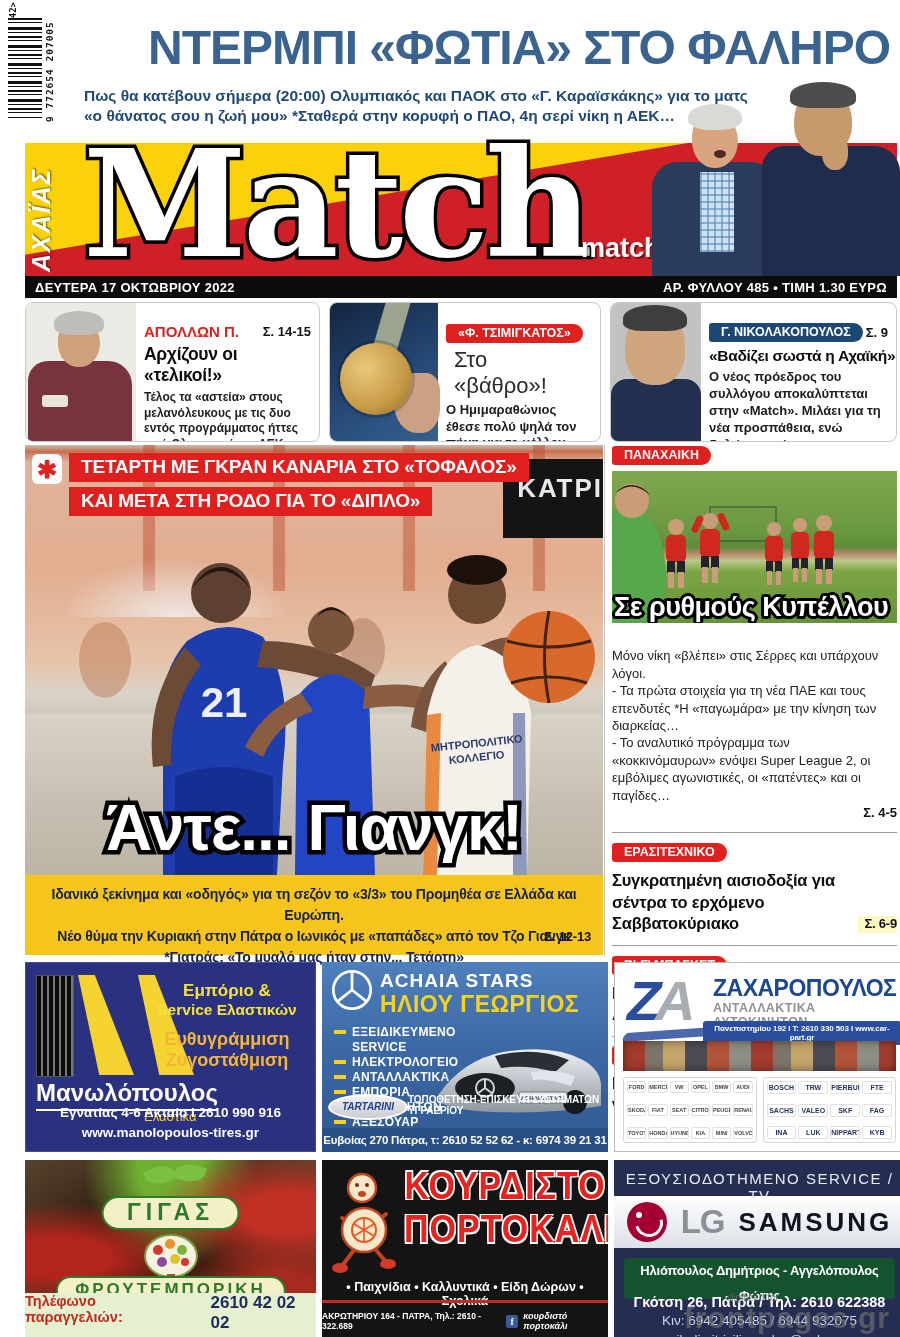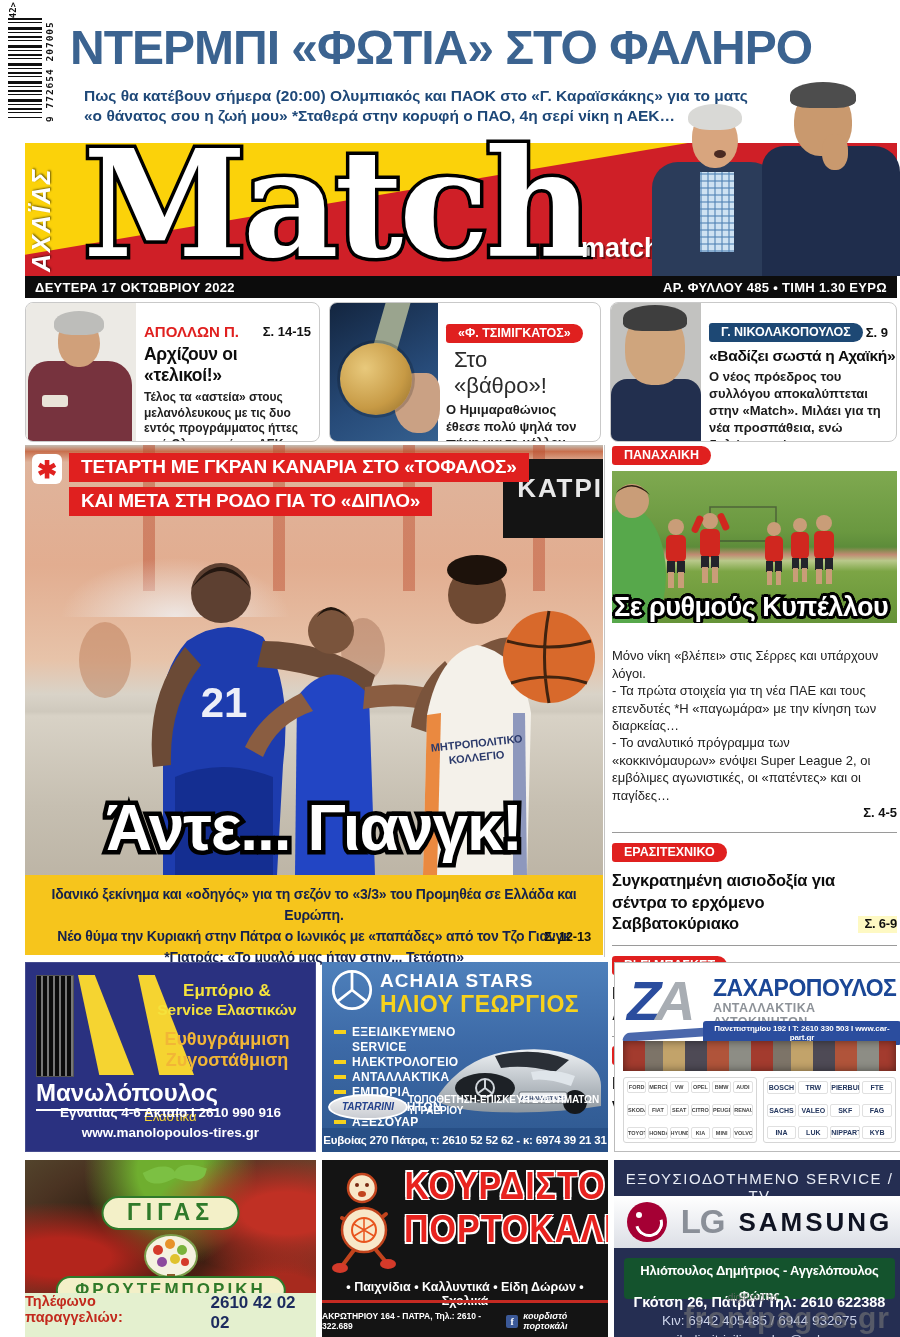--- a/index.html
+++ b/index.html
@@ -14,21 +14,21 @@
   .stroke.s5::before{-webkit-text-stroke:5px #000;}
 
   
   .barcode-wrap{position:absolute;left:6px;top:2px;width:58px;height:122px;}
   .barcode-suffix{position:absolute;left:2px;top:0;writing-mode:vertical-rl;transform:rotate(180deg);
                   font:700 9px "DejaVu Sans Mono",monospace;color:#111;}
   .barcode{position:absolute;left:2px;top:16px;width:34px;height:100px;
            background:repeating-linear-gradient(180deg,#101010 0 2px,#fff 2px 4px,#101010 4px 5px,#fff 5px 9px,#101010 9px 12px,#fff 12px 14px,#101010 14px 15px,#fff 15px 18px);}
   .barcode-number{position:absolute;left:38px;top:12px;height:108px;writing-mode:vertical-rl;transform:rotate(180deg);
                   font:700 9.5px "DejaVu Sans Mono",monospace;letter-spacing:1px;color:#111;}
-  .top-headline{position:absolute;left:70px;top:20px;width:820px;text-align:left;
+  .top-headline{position:absolute;left:70px;top:20px;width:820px;text-align:right;
                 font-size:48px;font-weight:800;color:#3b6390;letter-spacing:-1px;white-space:nowrap;}
   .top-sub{position:absolute;left:84px;top:86px;width:670px;font-size:15.5px;font-weight:700;color:#1e4878;line-height:1.3;}
   .top-sub .pref{color:#14304f;margin-left:18px;}
 
   
   .masthead{position:absolute;left:25px;top:143px;width:872px;height:133px;background:#cf1f27;overflow:visible;}
   .mast-yellow{position:absolute;left:0;top:0;width:100%;height:100%;background:#fbd20a;
                clip-path:polygon(0 0,76% 0,0 84%);}
   .mast-region{position:absolute;left:2px;top:4px;height:125px;writing-mode:vertical-rl;transform:rotate(180deg);
                font-size:25px;font-weight:800;font-style:italic;color:#fff;letter-spacing:2px;

